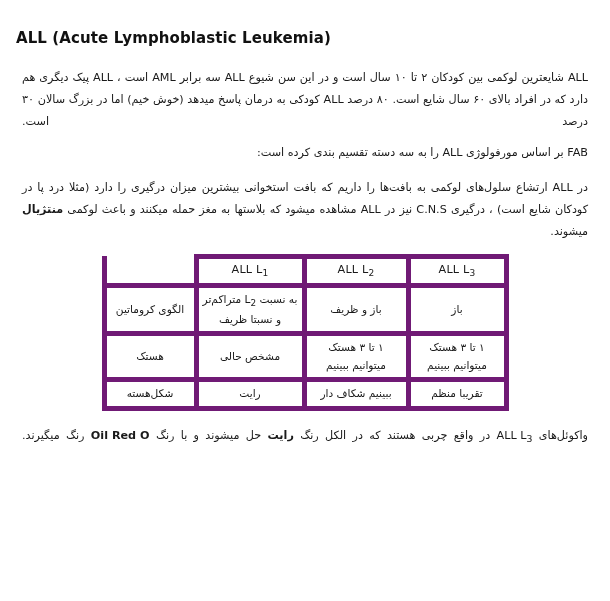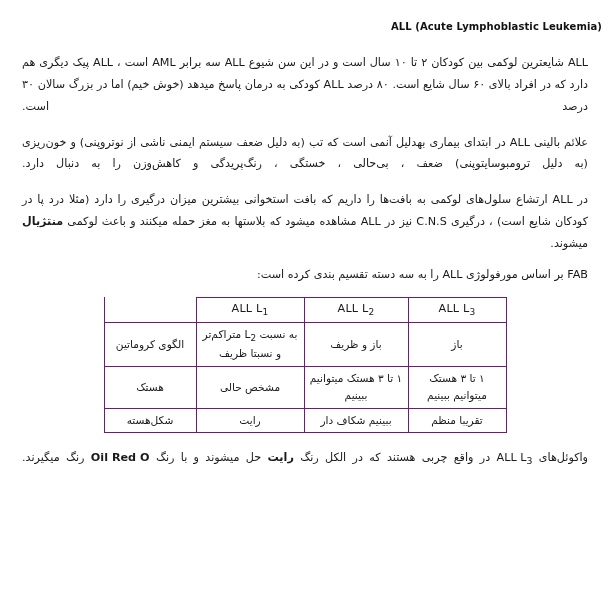--- a/index.html
+++ b/index.html
@@ -19,27 +19,27 @@
   .page {
     width: 610px;
     height: 601px;
     box-sizing: border-box;
     padding: 0;
     position: relative;
   }
 
   
   .doc-title {
-    text-align: right;
+    text-align: left;
     direction: ltr;
-    font-size: 10px;
+    font-size: 15px;
     font-weight: 600;
     letter-spacing: 0.1px;
     color: #111;
-    margin: 8px;
+    margin: 16px;
     padding: 12px 0 0 0;
     line-height: 1.4;
   }
 
   
   .para {
     direction: rtl;
     text-align: justify;
     text-align-last: justify;
     font-size: 11.2px;
@@ -68,21 +68,21 @@
   }
   table.tbl {
     border-collapse: collapse;
     width: 402px;
     direction: rtl;
     font-size: 10.6px;
     color: #1a1a1a;
     table-layout: fixed;
   }
   table.tbl td, table.tbl th {
-    border: 1px solid #701a75;
+    border: 5px solid #701a75;
     text-align: center;
     vertical-align: middle;
     padding: 3px 4px;
     line-height: 1.65;
     font-weight: normal;
   }
   table.tbl th {
     font-weight: normal;
   }
   col.c-label { width: 92px; }
@@ -118,25 +118,24 @@
 </style>
 </head>
 <body>
 
 <div class="page">
 
   <h1 class="doc-title">ALL (Acute Lymphoblastic Leukemia)</h1>
 
   <p class="para p1"><span class="ltr">ALL</span> شایعترین لوکمی بین کودکان ۲ تا ۱۰ سال است و در این سن شیوع <span class="ltr">ALL</span> سه برابر <span class="ltr">AML</span> است ، <span class="ltr">ALL</span> پیک دیگری هم دارد که در افراد بالای ۶۰ سال شایع است. ۸۰ درصد <span class="ltr">ALL</span> کودکی به درمان پاسخ میدهد (خوش خیم) اما در بزرگ سالان ۳۰ درصد است.</p>
 
-  <p class="para p2">علائم بالینی <span class="ltr">ALL</span> در ابتدای بیماری بهدلیل آنمی است که تب (به دلیل ضعف سیستم ایمنی ناشی از نوتروپنی) و خون‌ریزی (به دلیل ترومبوسایتوپنی) ضعف ، بی‌حالی ، خستگی ، رنگ‌پریدگی و کاهش‌وزن را به دنبال دارد.</p>
+
+  <p class="para p4"><span class="ltr">FAB</span> بر اساس مورفولوژی <span class="ltr">ALL</span> را به سه دسته تقسیم بندی کرده است:</p>
 
   <p class="para p3">در <span class="ltr">ALL</span> ارتشاع سلول‌های لوکمی به بافت‌ها را داریم که بافت استخوانی بیشترین میزان درگیری را دارد (مثلا درد پا در کودکان شایع است) ، درگیری <span class="ltr">C.N.S</span> نیز در <span class="ltr">ALL</span> مشاهده میشود که بلاستها به مغز حمله میکنند و باعث لوکمی <b>منتژیال</b> میشوند.</p>
-
-  <p class="para p4"><span class="ltr">FAB</span> بر اساس مورفولوژی <span class="ltr">ALL</span> را به سه دسته تقسیم بندی کرده است:</p>
 
   <div class="tbl-wrap">
     <table class="tbl">
       <colgroup>
         <col class="c-l3">
           <col class="c-l2">
           <col class="c-l1">
           <col class="c-label">
       </colgroup>
       <thead>

